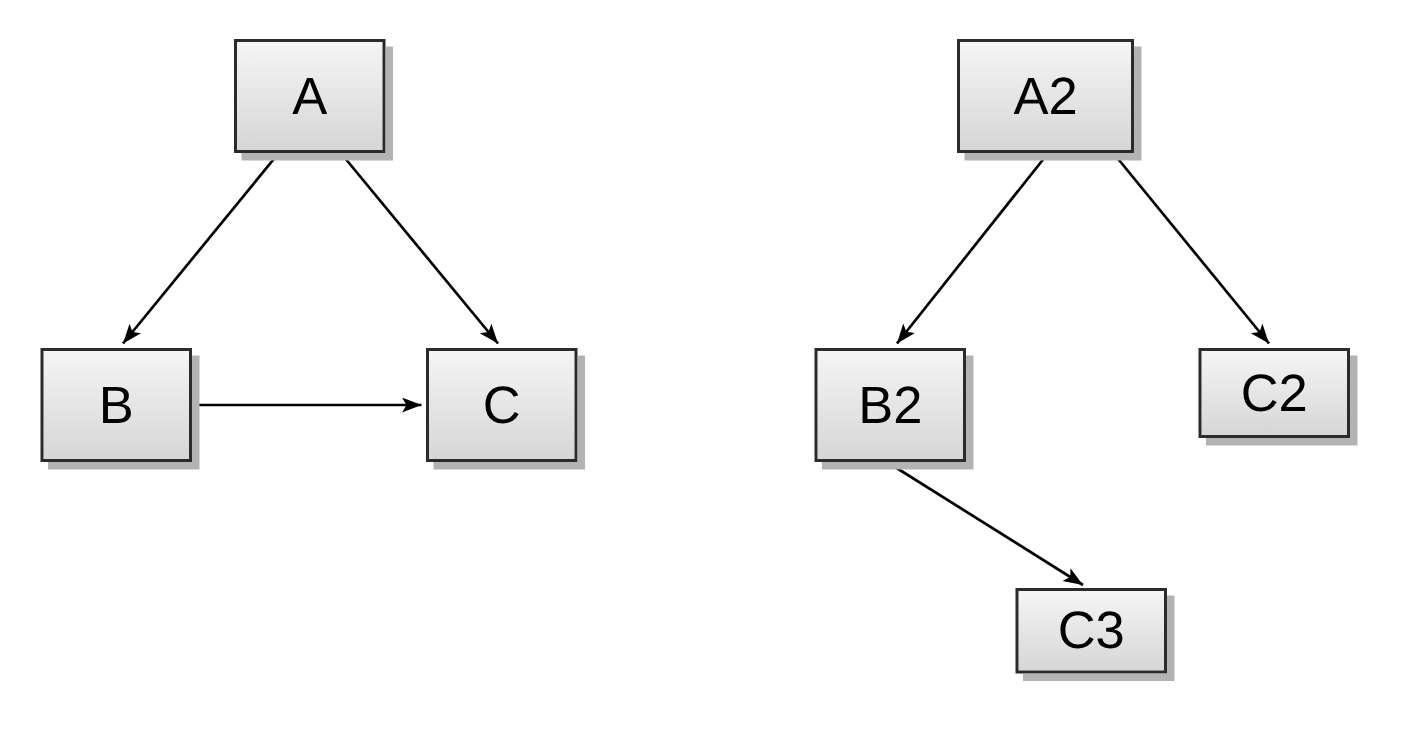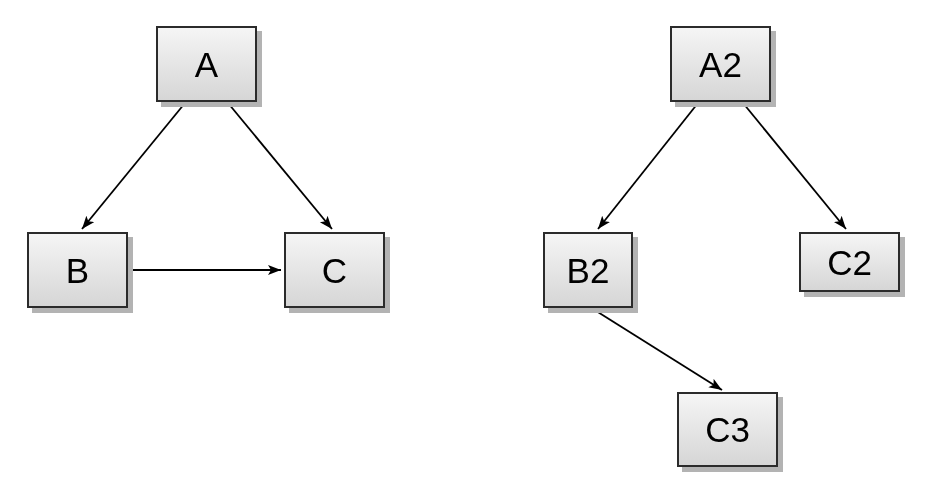--- a/index.html
+++ b/index.html
@@ -62,26 +62,26 @@
   <div id="nodes-layer">
       <div class="node" style="left: 156px; top: 26px; width: 101px; height: 76px;">
         <span>A</span>
       </div>
       <div class="node" style="left: 27px; top: 232px; width: 101px; height: 76px;">
         <span>B</span>
       </div>
       <div class="node" style="left: 284px; top: 232px; width: 101px; height: 76px;">
         <span>C</span>
       </div>
-      <div class="node" style="left: 670px; top: 26px; width: 101px; height: 76px; align-items: center;">
+      <div class="node" style="left: 638px; top: 26px; width: 118px; height: 76px; align-items: center;">
         <span>A2</span>
       </div>
-      <div class="node" style="left: 543px; top: 232px; width: 90px; height: 76px;">
+      <div class="node" style="left: 543px; top: 232px; width: 101px; height: 76px;">
         <span>B2</span>
       </div>
       <div class="node" style="left: 799px; top: 232px; width: 101px; height: 60px;">
         <span>C2</span>
       </div>
-      <div class="node" style="left: 677px; top: 392px; width: 101px; height: 75px;">
+      <div class="node" style="left: 677px; top: 392px; width: 101px; height: 57px;">
         <span>C3</span>
       </div>
     </div>
 </div>
 
 </body></html>

